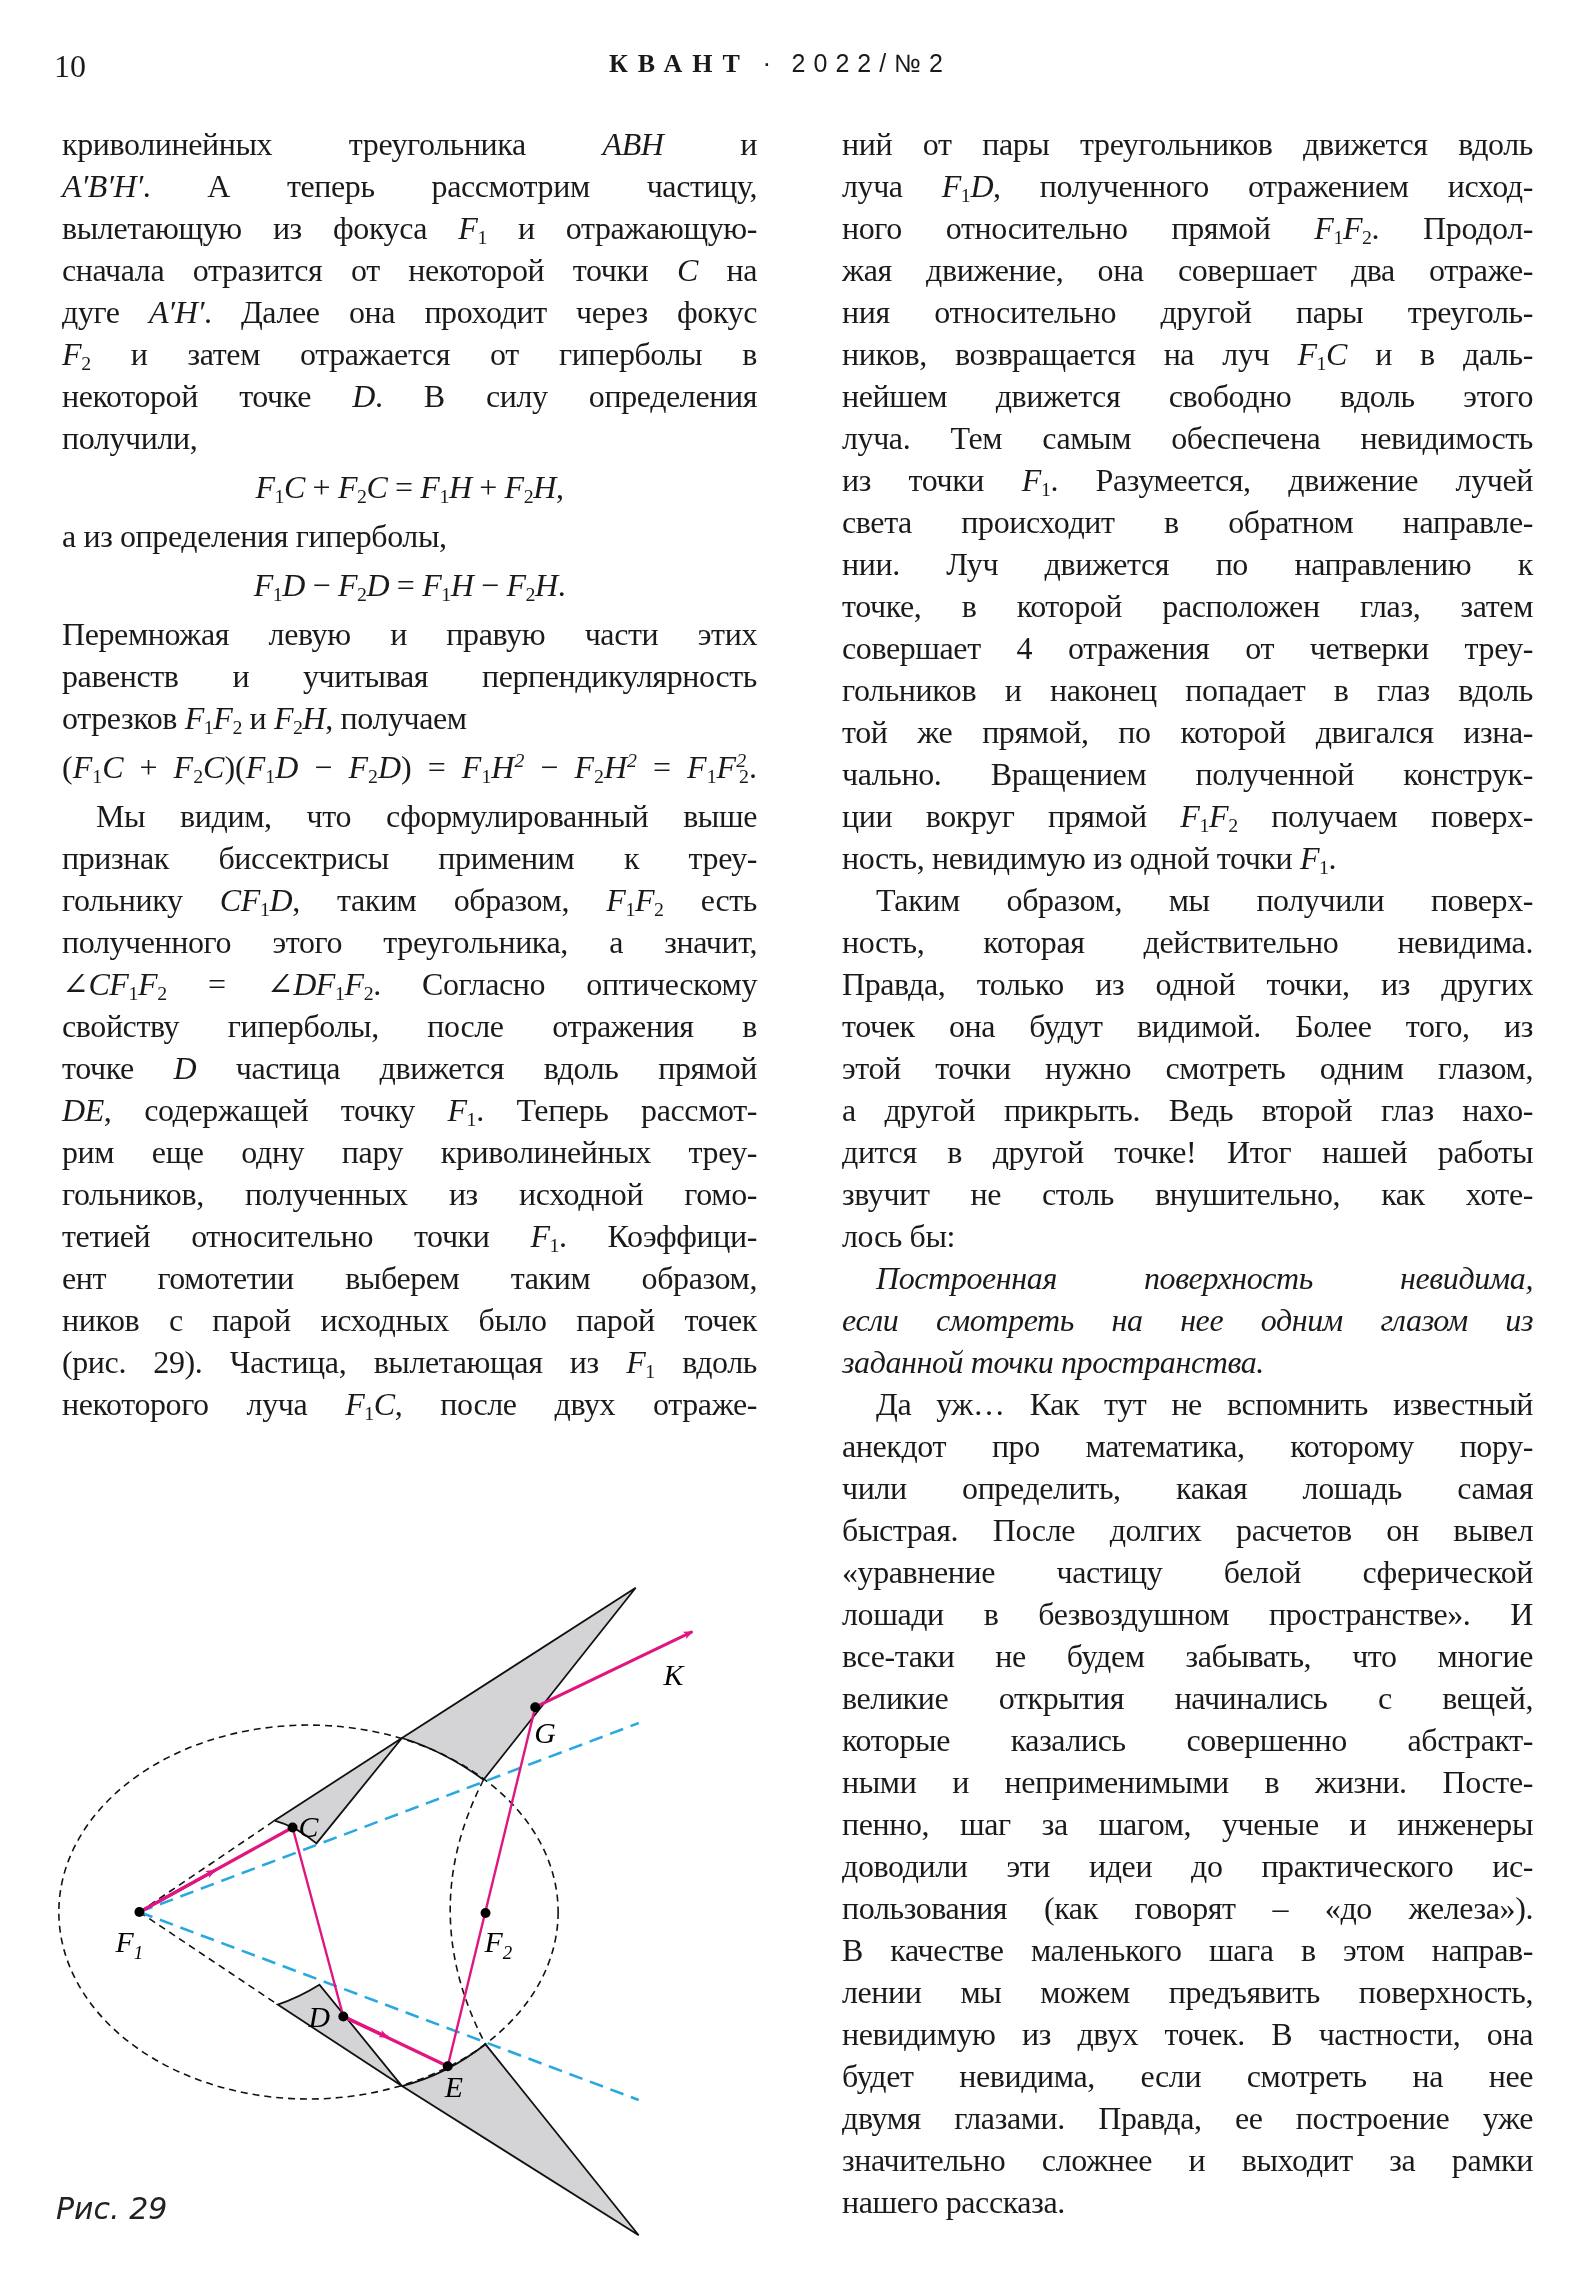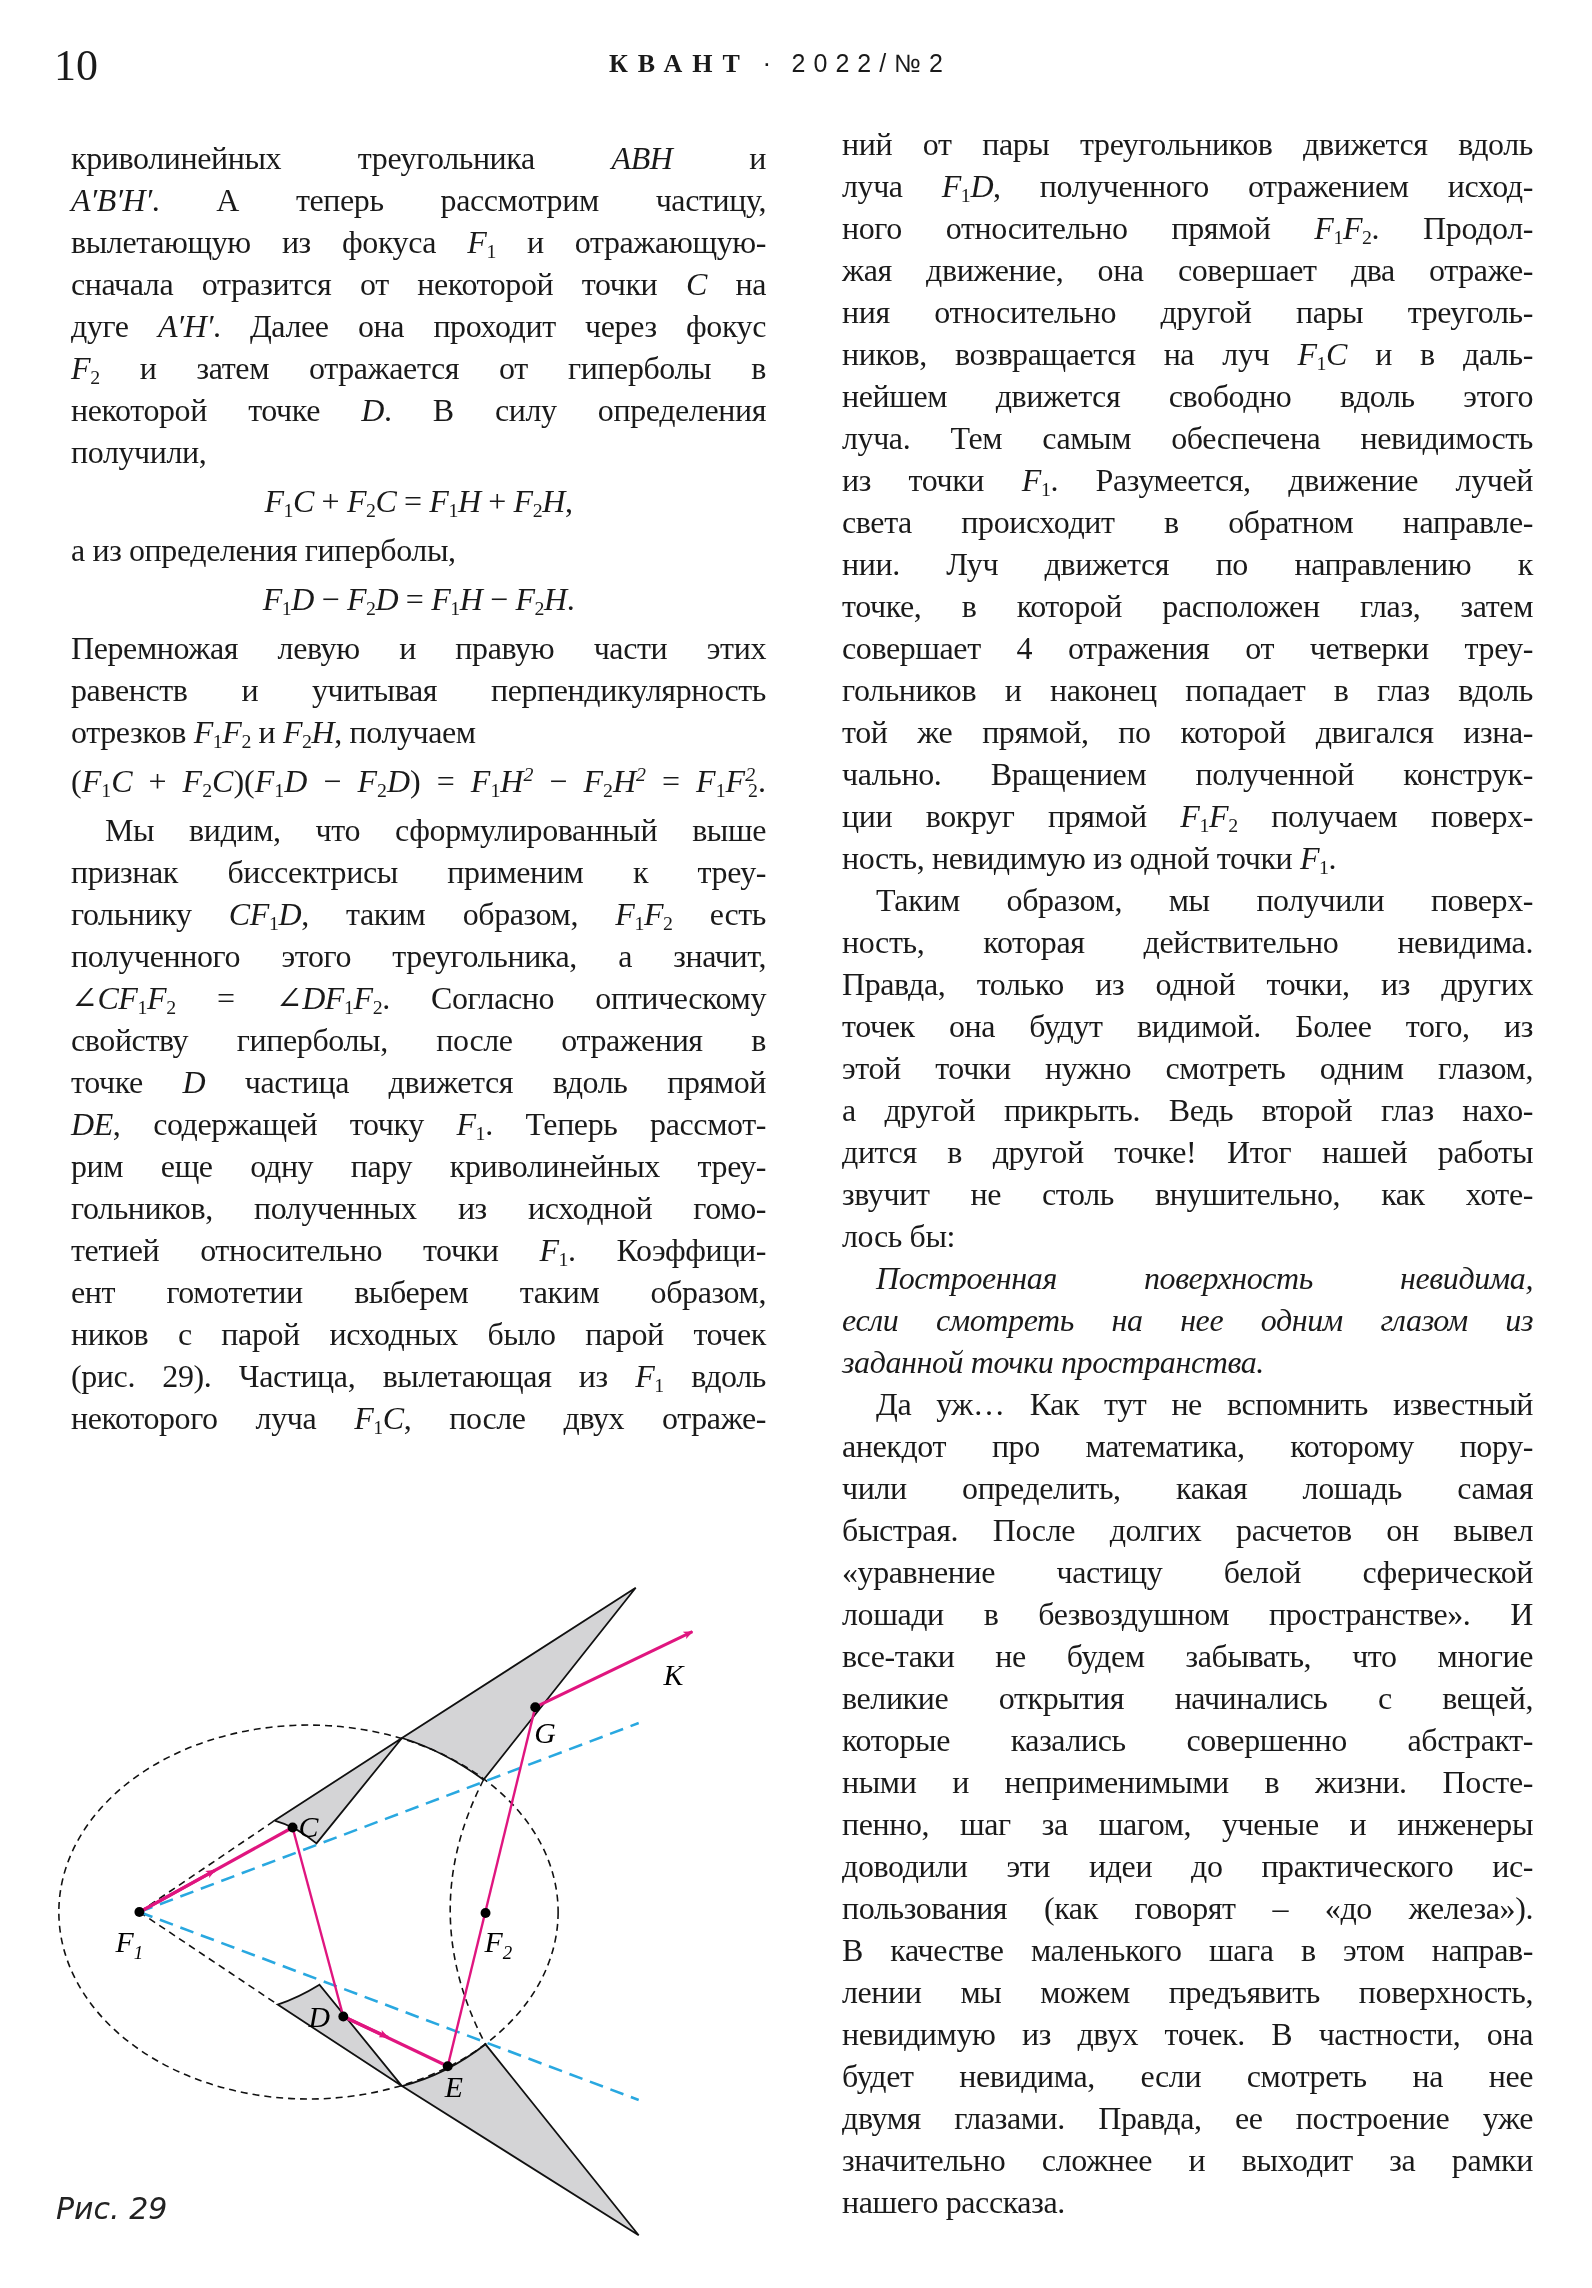--- a/index.html
+++ b/index.html
@@ -1,24 +1,24 @@
 <!DOCTYPE html>
 <html><head>
 <meta charset="utf-8">
 <style>
   html, body { margin:0; padding:0; background:#ffffff; }
   body { width:1592px; height:2289px; position:relative; overflow:hidden;
          font-family:"Liberation Serif","DejaVu Serif",serif; color:#1a1a1a; }
-  .page-num { position:absolute; left:54px; top:44px; font-size:44px; line-height:44px; }
+  .page-num { position:absolute; left:54px; top:44px; font-size:32px; line-height:44px; }
   .running-head { position:absolute; left:609px; top:48px; font-size:26px; line-height:30px; white-space:nowrap; }
   .running-head .mag { font-weight:bold; letter-spacing:10px; font-family:"Liberation Serif",serif; }
   .running-head .dot { margin:0 14px 0 6px; font-family:"Liberation Sans",sans-serif; }
   .running-head .issue { font-family:"Liberation Sans",sans-serif; letter-spacing:8px; font-size:25px;margin-top:28px; }
   .col { position:absolute; top:123px; font-size:32px; }
-  .col-left { left:71px; width:695px;margin-top:14px; }
+  .col-left { left:62px; width:695px; }
   .col-right { left:842px; width:691px; }
   .ln { height:42px; line-height:42px; white-space:nowrap; overflow:visible;
         text-align:justify; text-align-last:justify; letter-spacing:-0.4px; }
   .ln.last { text-align-last:left; }
   .ln.indent { padding-left:34px; }
   .ln.center { text-align-last:center;font-family:Liberation Serif, serif; }
   .ln.formula { height:56px; line-height:56px; }
   .ln.italic { font-style:italic; }
   i.m { font-style:italic; }
   sub { font-size:0.62em; vertical-align:-0.25em; line-height:0; }

